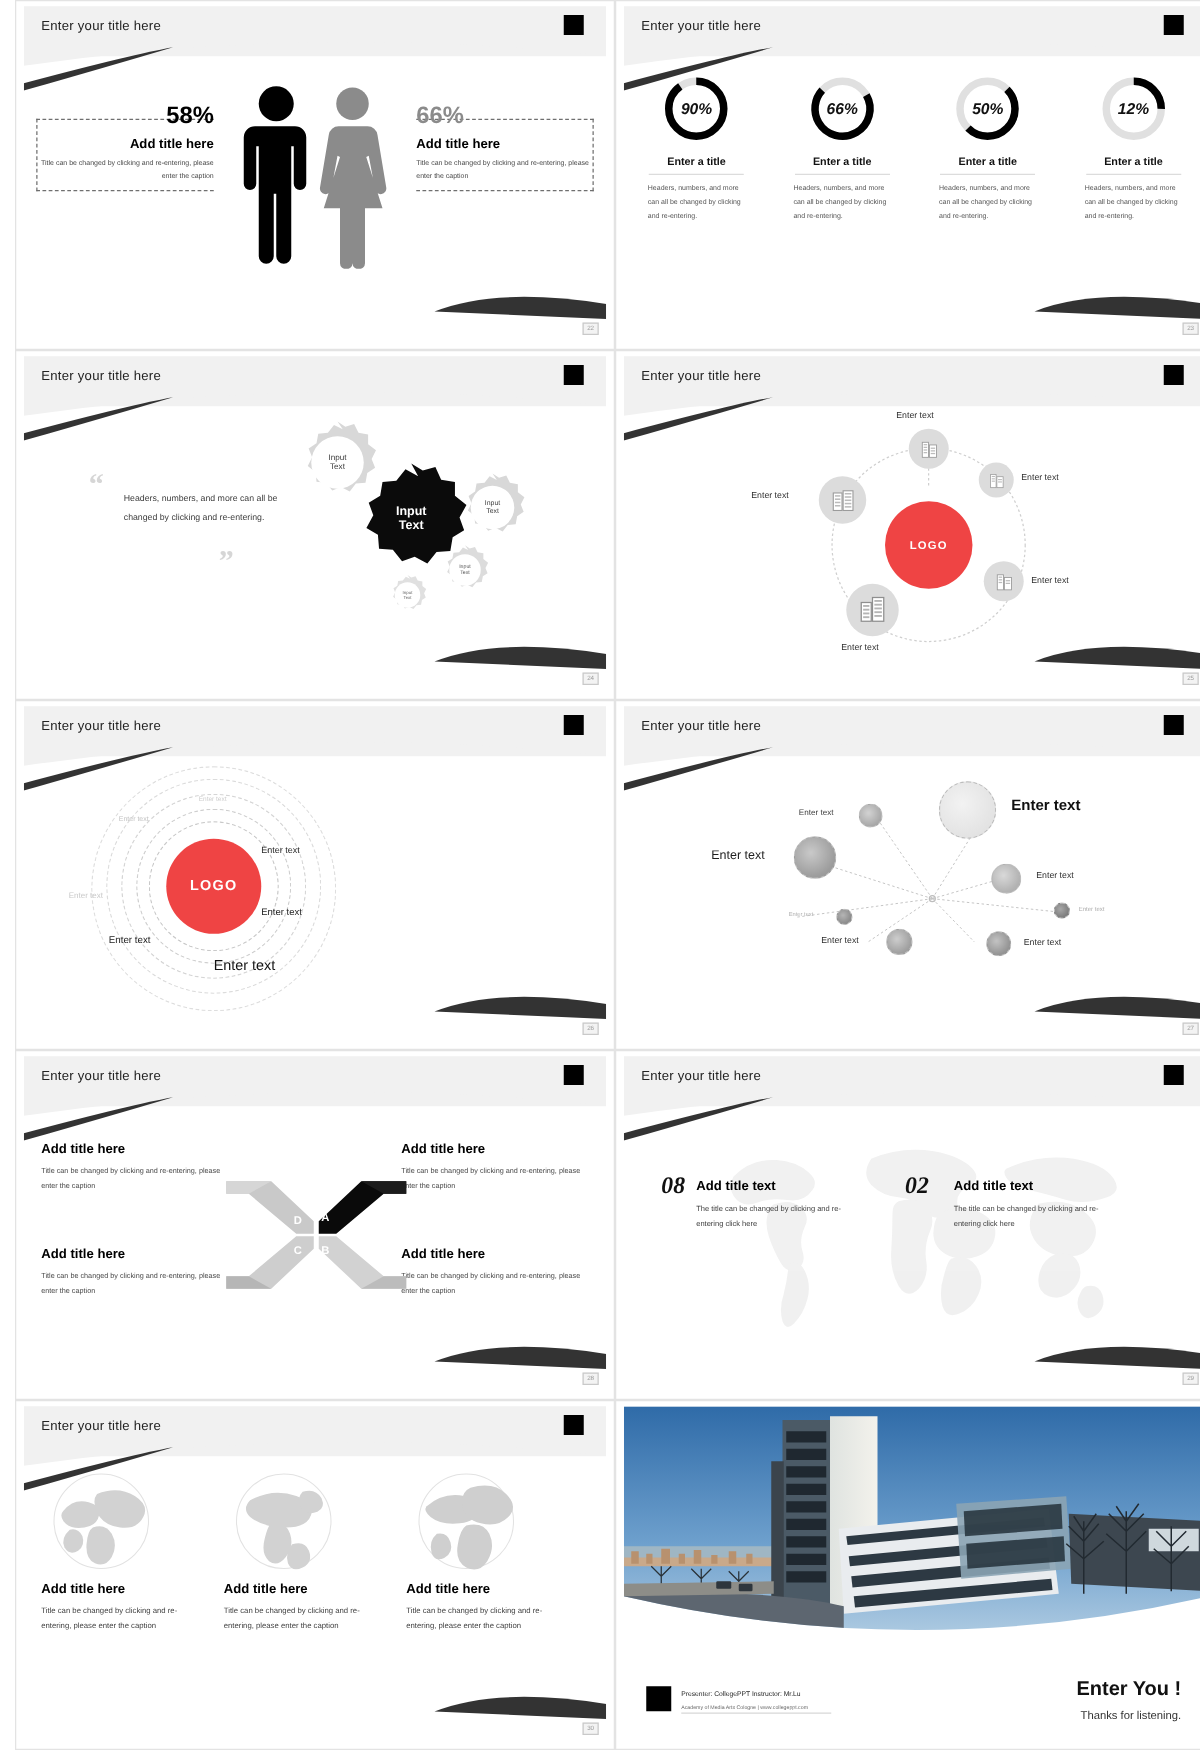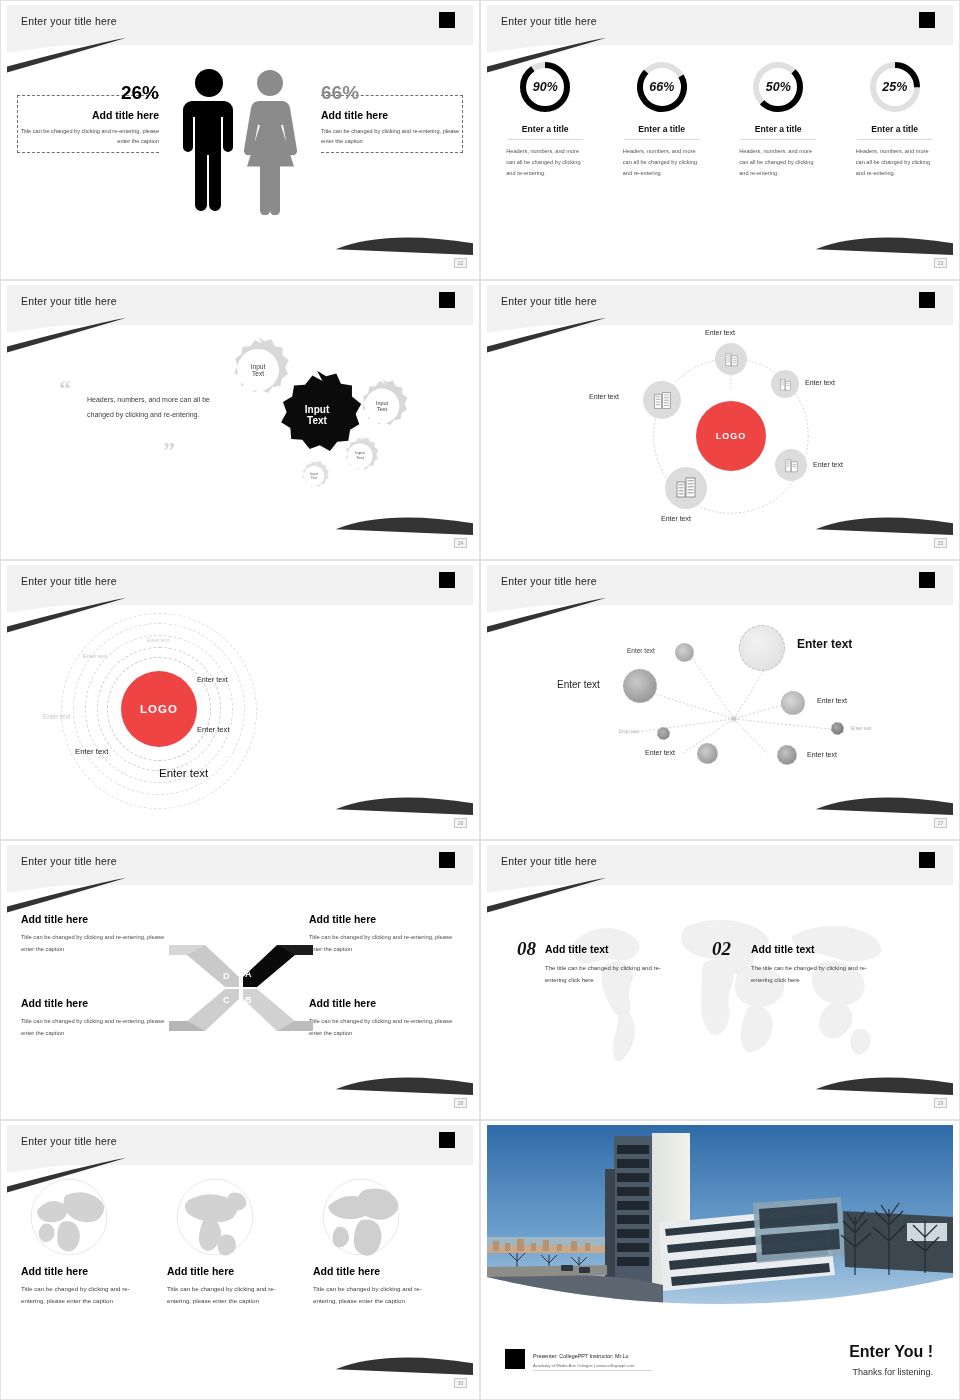--- a/index.html
+++ b/index.html
@@ -7,20 +7,21 @@
     width: 960px; height: 1400px;
     background: #ffffff;
     font-family: "Liberation Sans", sans-serif;
     overflow: hidden;
   }
   .grid {
     width: 788px; height: 1400px;
     display: grid;
     grid-template-columns: 480px 480px;
     grid-template-rows: repeat(5, 280px);
+    margin-left: 12px;
   }
   .slide {
     position: relative;
     width: 480px; height: 280px;
     background: #ffffff;
     overflow: hidden;
     border: 1px solid #e3e3e3;
   }
   .slide-inner {
     position: absolute;
@@ -157,21 +158,21 @@
         <path d="M0,62 Q90,38 120,33 Q80,45 0,68 Z" fill="#333"></path>
         <path d="M468,240 Q380,226 330,246 L468,252 Z" fill="#333"></path>
       </svg>
       <div class="title">Enter your title here</div>
       <div class="logo-sq"></div>
       <div class="body">
         <div class="s1-wrap">
           <div class="s1-dash-l"></div>
           <div class="s1-dash-r"></div>
           <div class="s1-col s1-left">
-            <div class="s1-pct dark">26%</div>
+            <div class="s1-pct dark">58%</div>
             <div class="s1-ttl">Add title here</div>
             <div class="s1-cap">Title can be changed by clicking and re-entering, please enter the caption</div>
           </div>
           <div class="s1-col s1-right">
             <div class="s1-pct grey">66%</div>
             <div class="s1-ttl">Add title here</div>
             <div class="s1-cap">Title can be changed by clicking and re-entering, please enter the caption</div>
           </div>
           <div class="s1-figs">
             <svg width="54" height="150" viewBox="0 0 54 150">
@@ -236,21 +237,21 @@
             <div class="s2-ttl">Enter a title</div>
             <div class="s2-rule"></div>
             <div class="s2-cap">Headers, numbers, and more can all be changed by clicking and re-entering.</div>
           </div>
           <div class="s2-col">
             <div class="donut">
               <svg width="56" height="56" viewBox="0 0 56 56">
                 <circle cx="28" cy="28" r="22" fill="none" stroke="#e0e0e0" stroke-width="6"></circle>
                 <circle cx="28" cy="28" r="22" fill="none" stroke="#000" stroke-width="6" stroke-dasharray="34.6 138.2" transform="rotate(-90 28 28)"></circle>
               </svg>
-              <div class="donut-num">25%</div>
+              <div class="donut-num">12%</div>
             </div>
             <div class="s2-ttl">Enter a title</div>
             <div class="s2-rule"></div>
             <div class="s2-cap">Headers, numbers, and more can all be changed by clicking and re-entering.</div>
           </div>
         </div>
       </div>
       <div class="pgnum">23</div>
     </div>
   </div>

